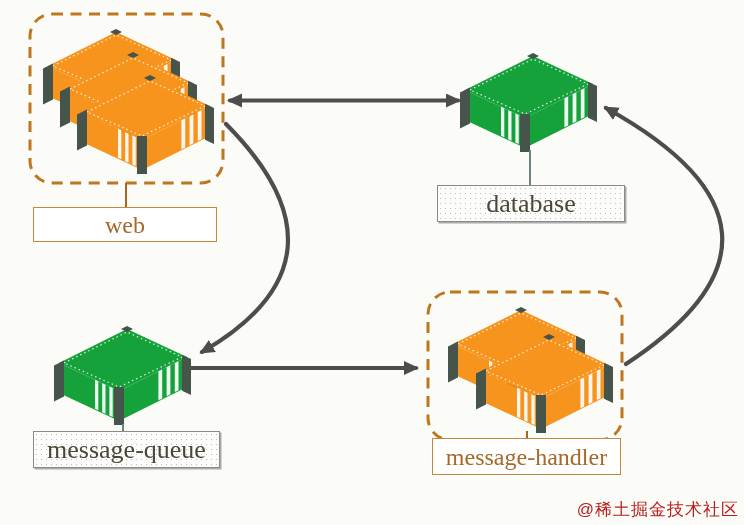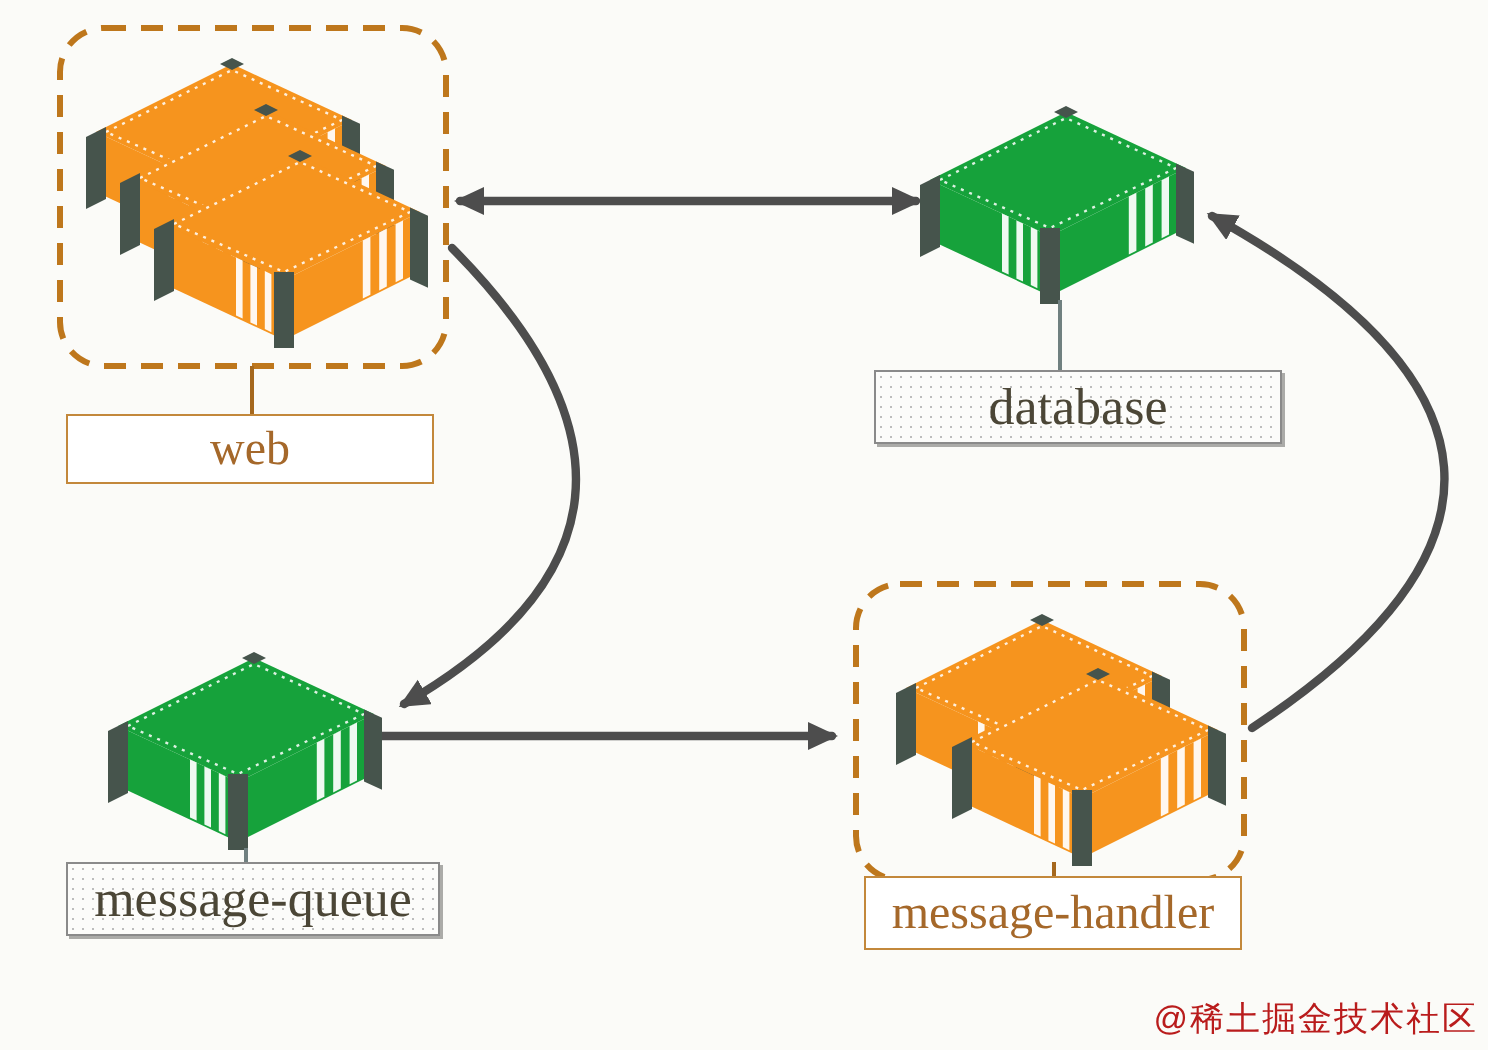--- a/index.html
+++ b/index.html
@@ -24,21 +24,21 @@
   .lbl-stipple{
     background-color:#FCFCFA;
     background-image:radial-gradient(#BDBDBD 0.7px, rgba(0,0,0,0) 0.7px);
     background-size:5px 5px;
     border:1px solid #8A8A8A;
     box-shadow:1.5px 1.5px 0 #ABABA8;
     color:#4B4636;
     font-size:26px;
   }
   #lbl-web{left:33px;top:207px;width:184px;height:35px;}
-  #lbl-database{left:437px;top:185px;width:204px;height:37px;}
+  #lbl-database{left:437px;top:185px;width:188px;height:37px;}
   #lbl-message-queue{left:33px;top:431px;width:187px;height:37px;}
   #lbl-message-handler{left:432px;top:438px;width:189px;height:37px;}
   .watermark{
     position:absolute;right:5px;bottom:4px;
     font-size:17px;color:#b91c1c;
     font-family:"Liberation Sans","DejaVu Sans",sans-serif;
     letter-spacing:1px;
   }
 </style>
 </head>

